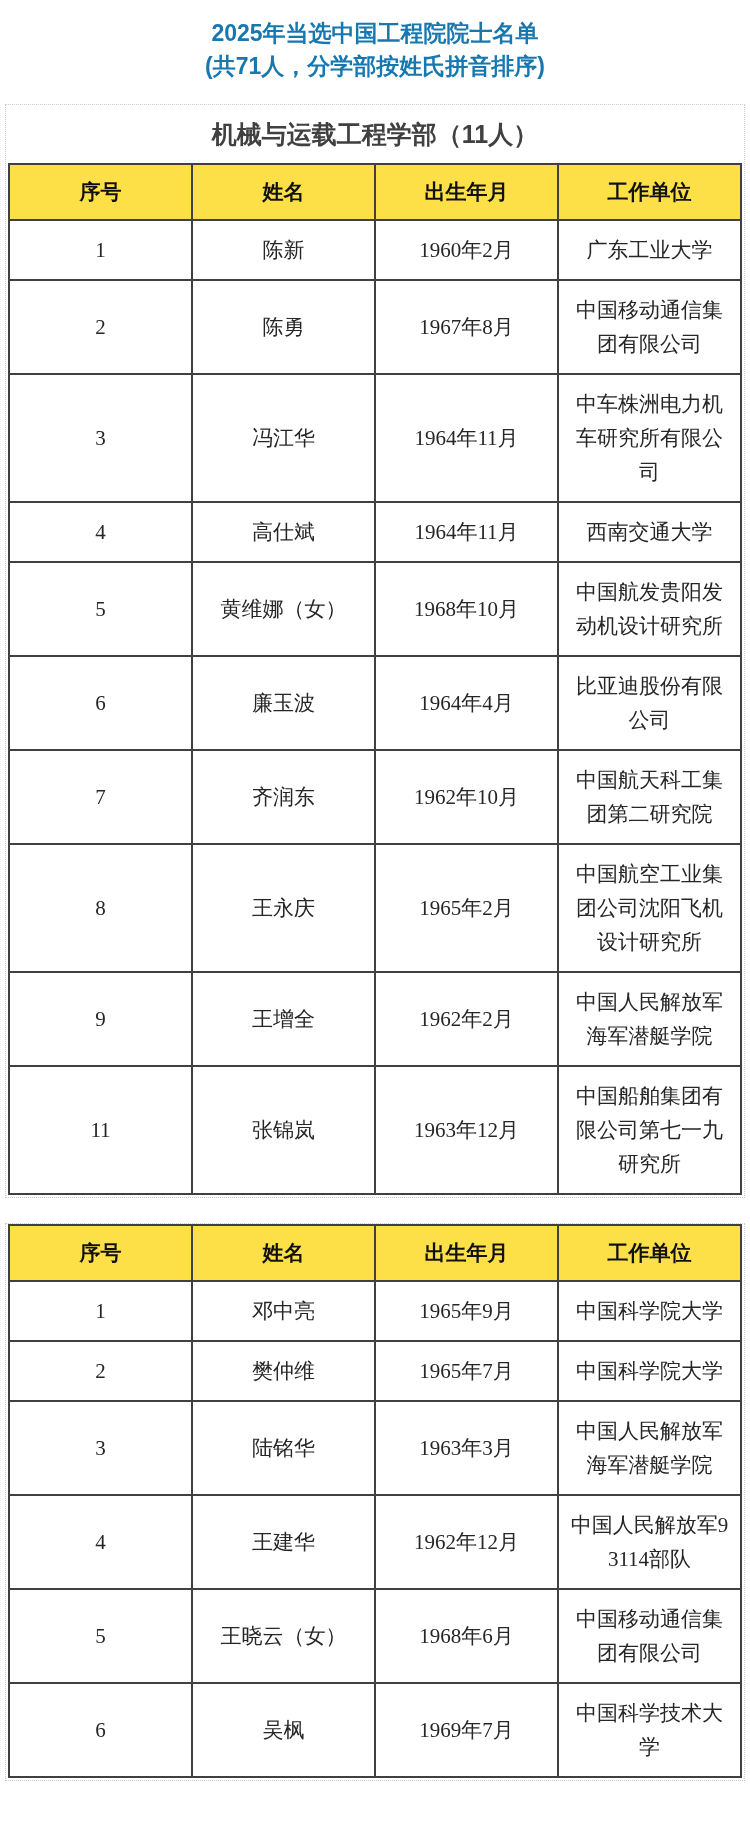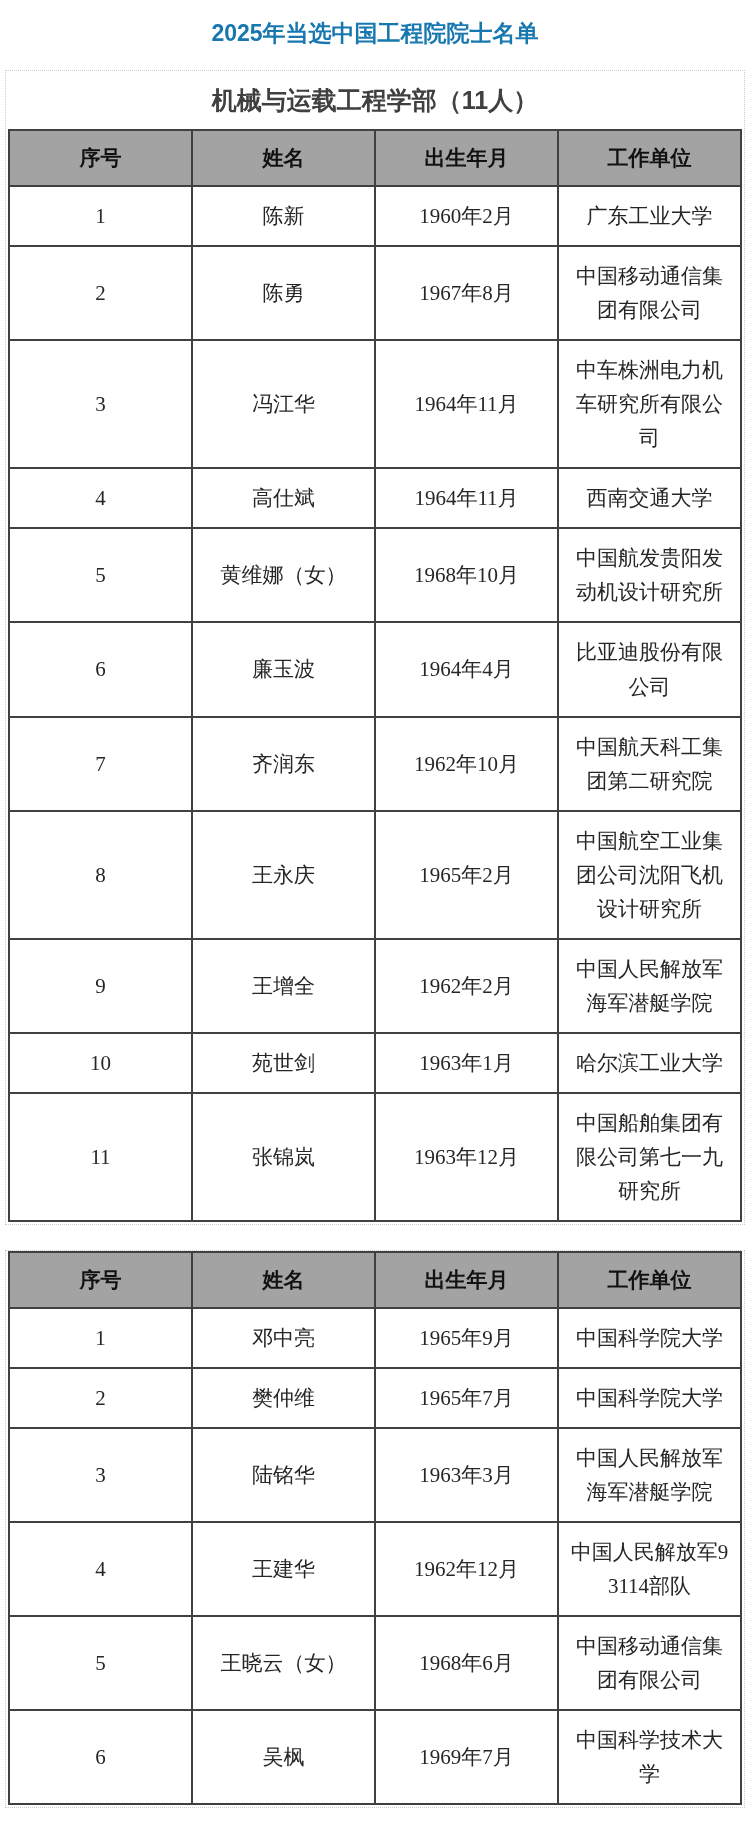--- a/index.html
+++ b/index.html
@@ -40,21 +40,21 @@
     padding: 13px 0 12px;
     font-family: "Liberation Sans", sans-serif;
   }
   table.roster {
     width: 100%;
     border-collapse: collapse;
     table-layout: fixed;
   }
   table.roster th {
     border: 2px solid var(--grid);
-    background: #a3a3a3;
+    background: #fde047;
     color: #111111;
     font-size: 21px;
     font-weight: 700;
     padding: 13px 4px;
     text-align: center;
     font-family: "Liberation Sans", sans-serif;
   }
   table.roster td {
     border: 2px solid var(--grid);
     color: #262626;
@@ -65,20 +65,21 @@
     vertical-align: middle;
     font-family: "Liberation Serif", serif;
     word-break: break-all;
   }
 </style>
 </head>
 <body>
 
 <header class="page-header">
   <div class="page-title">2025年当选中国工程院院士名单</div>
+  <div class="page-subtitle">(共71人，分学部按姓氏拼音排序)</div>
 </header>
 
 <main class="sections">
     <section class="section">
       <div class="section-title">机械与运载工程学部（11人）</div>
       <table class="roster">
         <thead>
           <tr>
             <th>序号</th>
             <th>姓名</th>
@@ -135,26 +136,20 @@
             <td>1965年2月</td>
             <td>中国航空工业集团公司沈阳飞机设计研究所</td>
           </tr>
           <tr>
             <td>9</td>
             <td>王增全</td>
             <td>1962年2月</td>
             <td>中国人民解放军海军潜艇学院</td>
           </tr>
           <tr>
-            <td>10</td>
-            <td>苑世剑</td>
-            <td>1963年1月</td>
-            <td>哈尔滨工业大学</td>
-          </tr>
-          <tr>
             <td>11</td>
             <td>张锦岚</td>
             <td>1963年12月</td>
             <td>中国船舶集团有限公司第七一九研究所</td>
           </tr>
         </tbody>
       </table>
     </section>
     <section class="section">
       <table class="roster">

